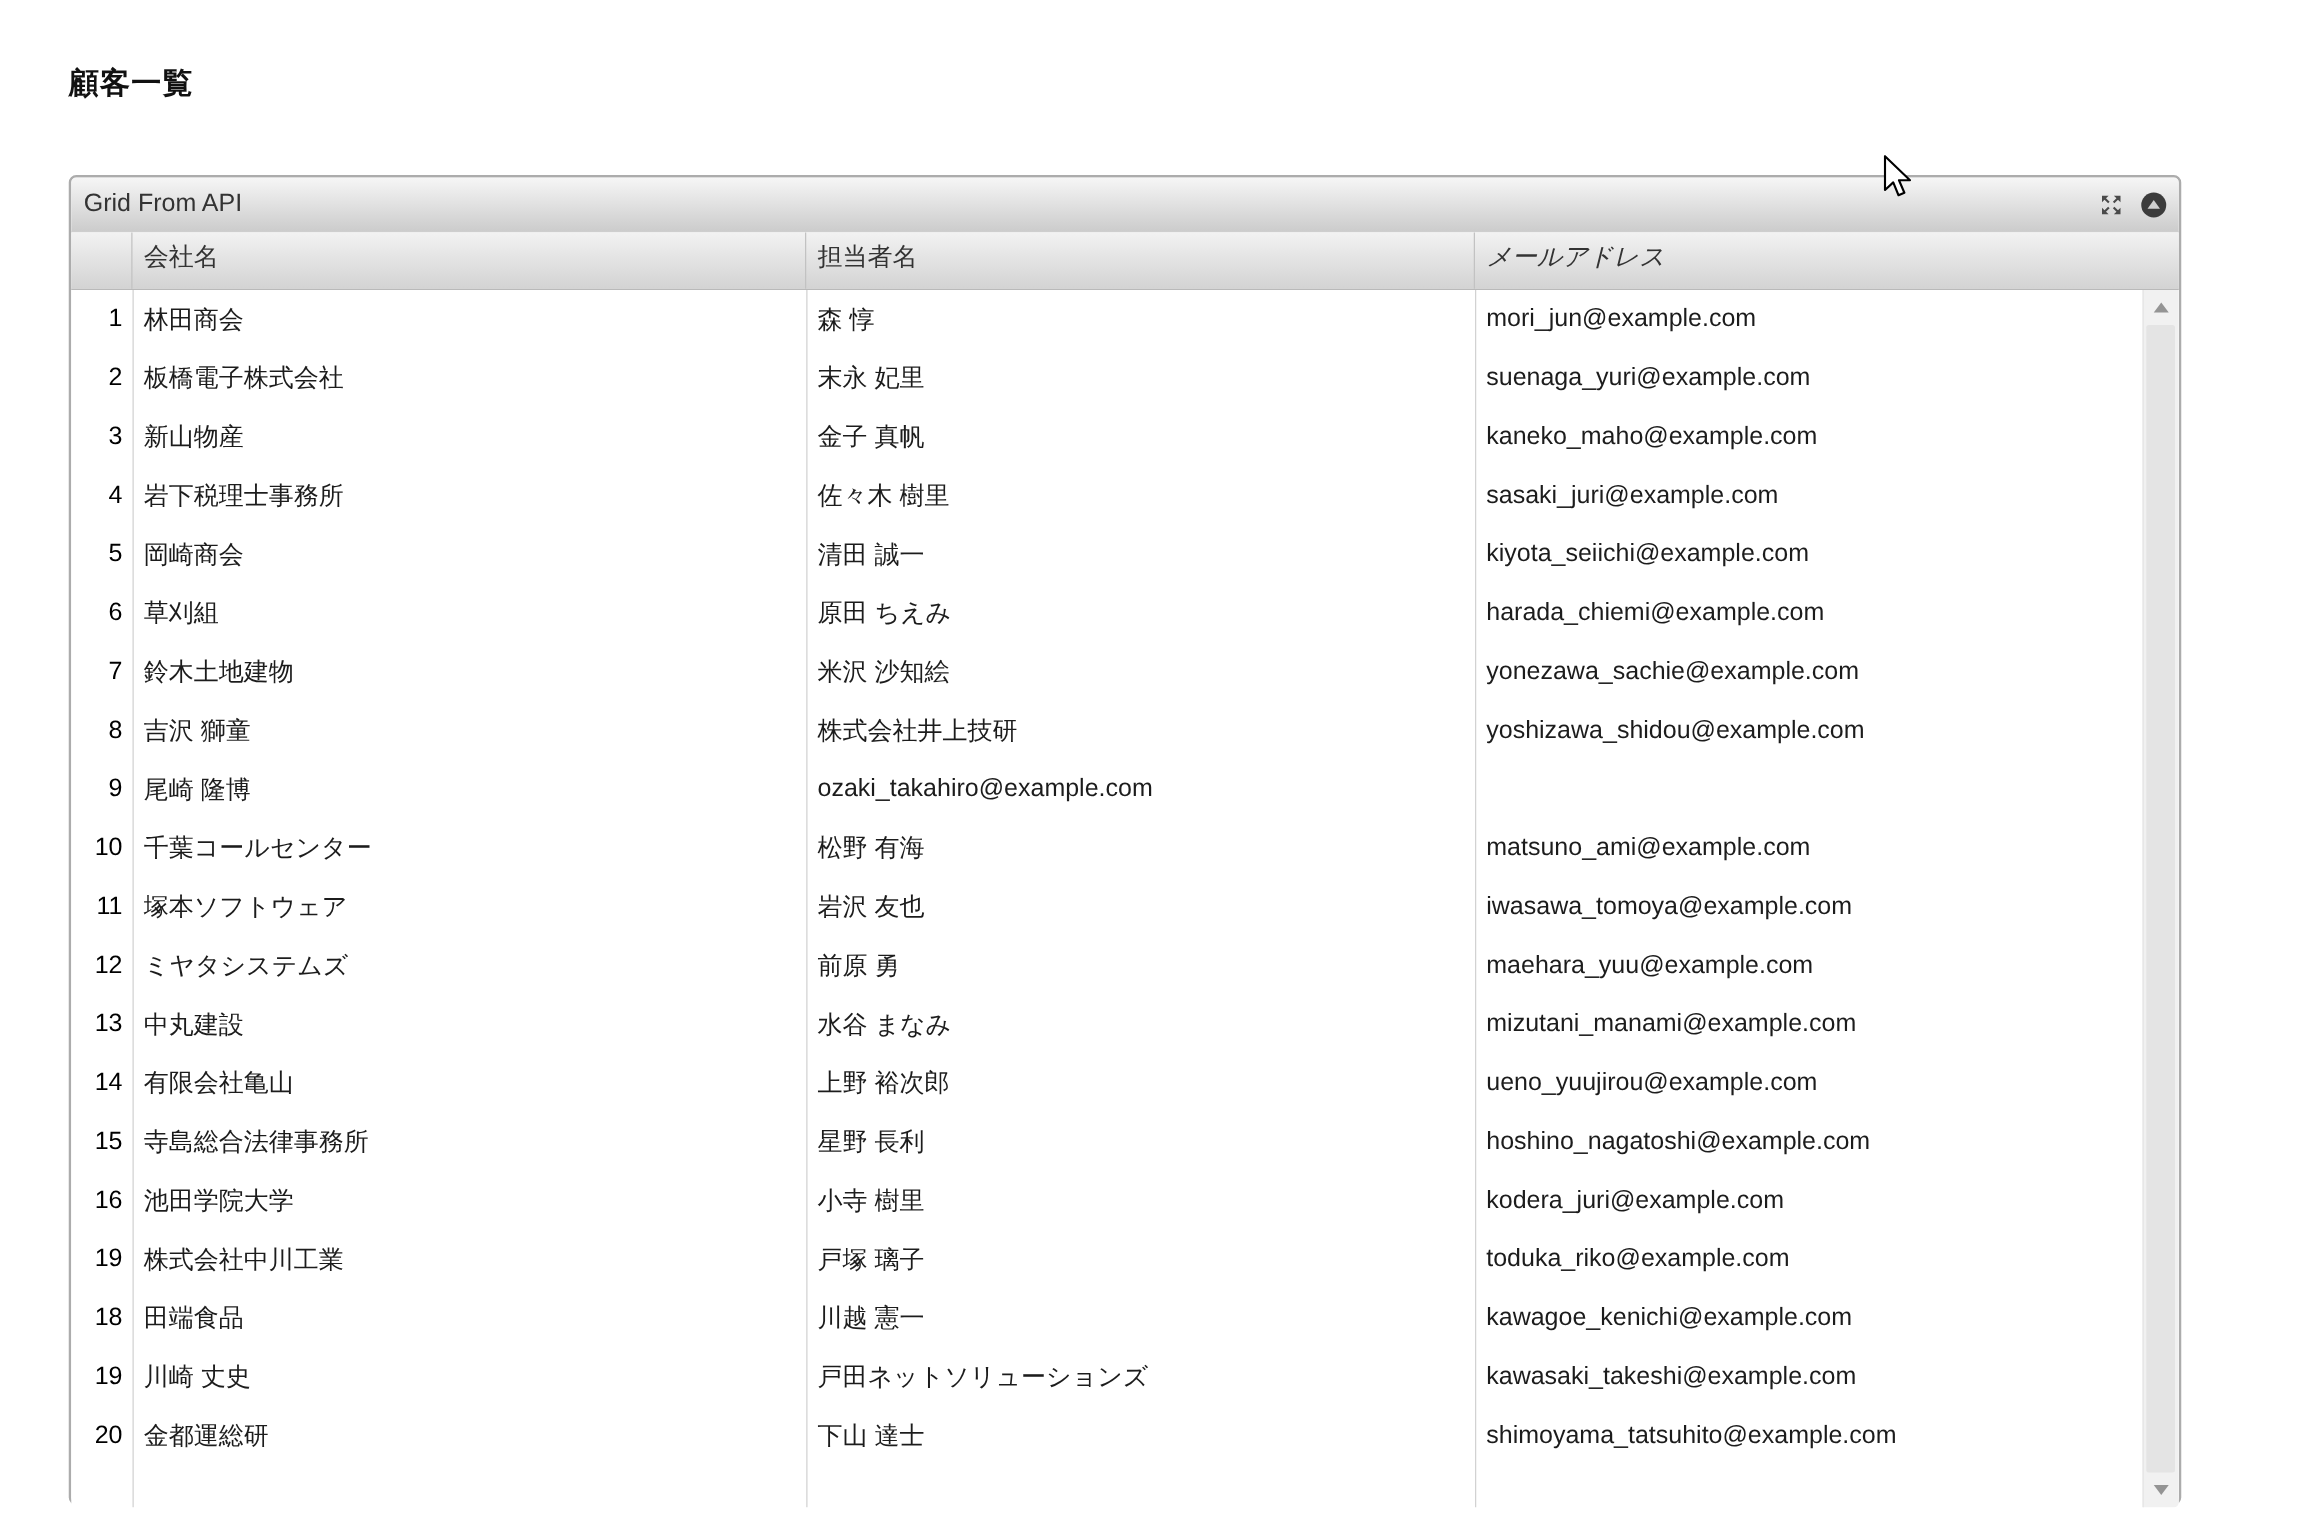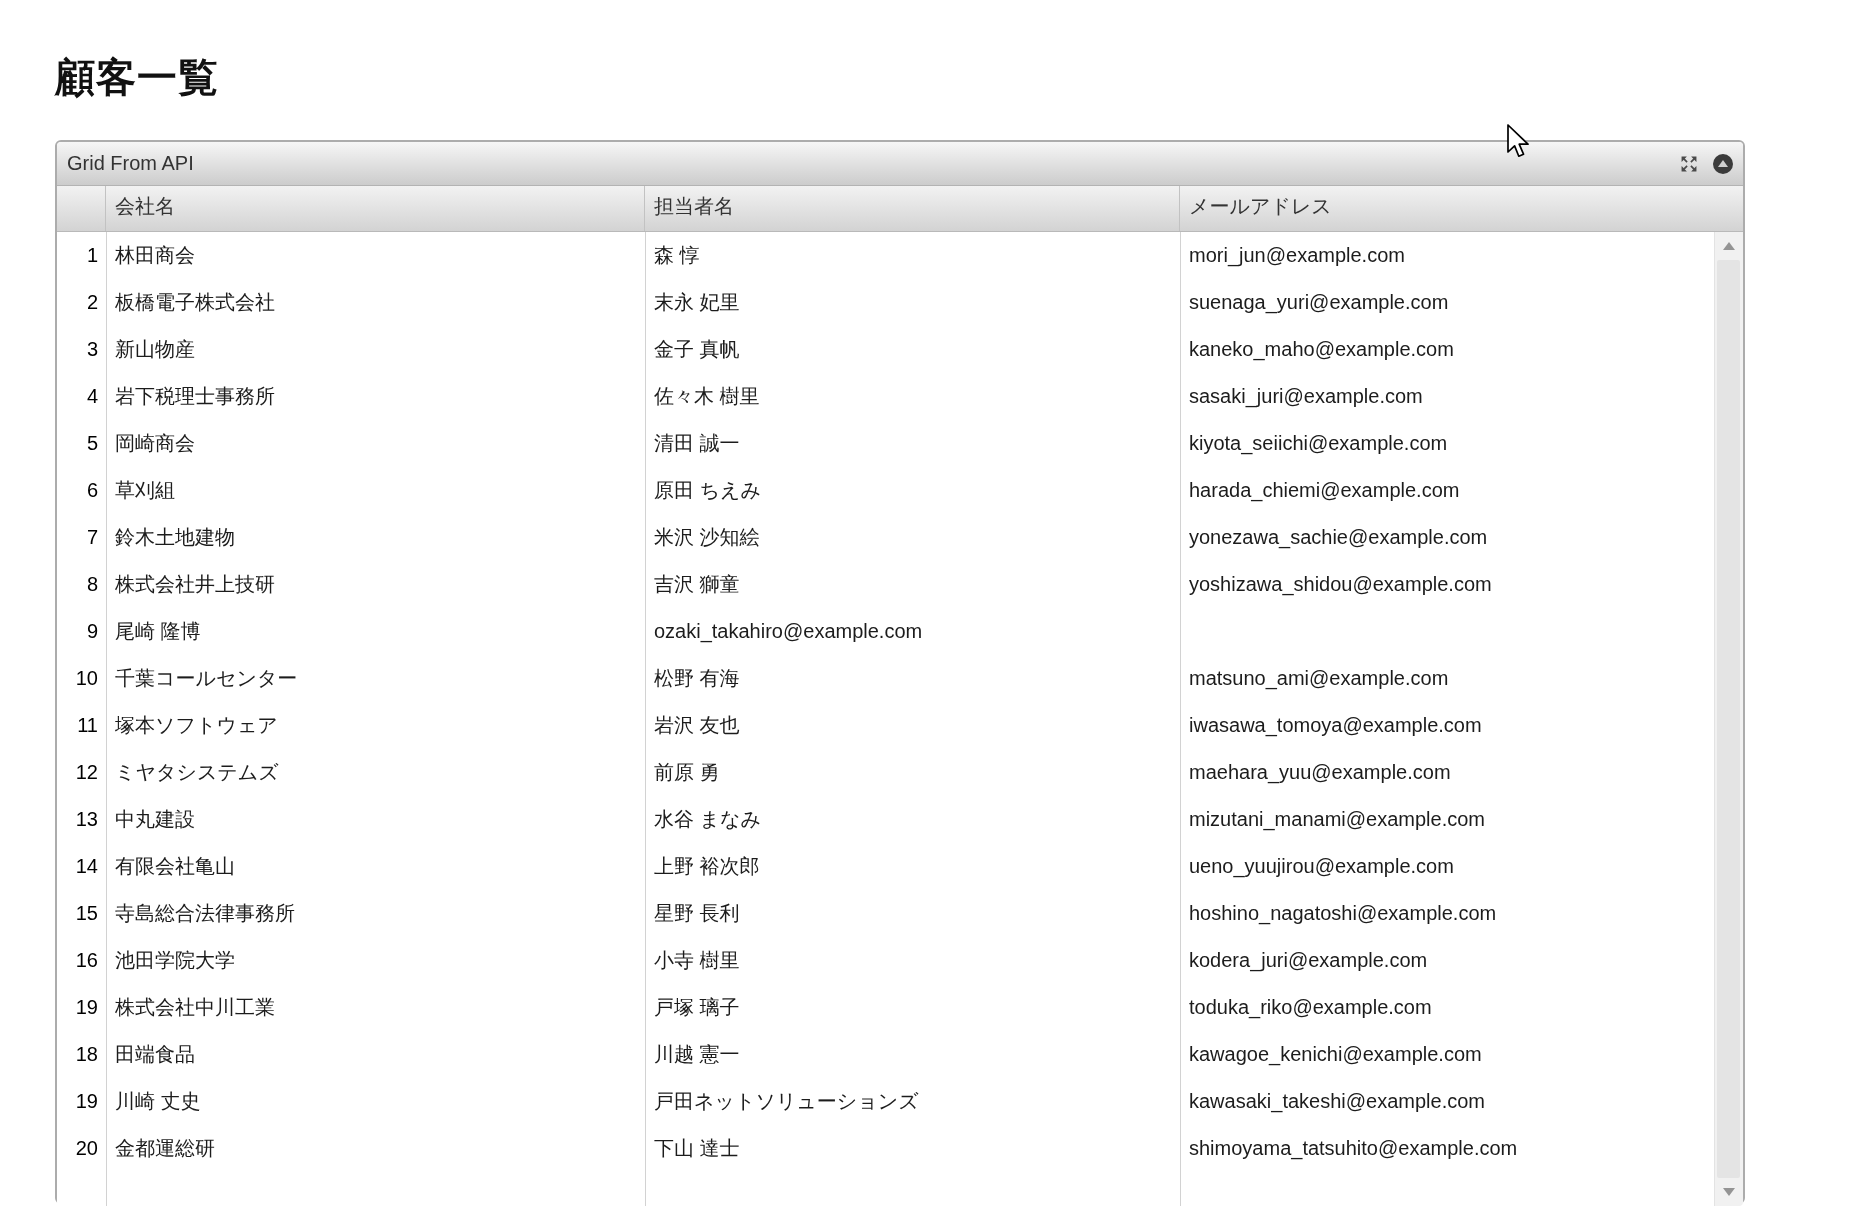--- a/index.html
+++ b/index.html
@@ -3,21 +3,21 @@
 <meta charset="utf-8">
 <style>
   html,body{margin:0;padding:0;}
   body{
     width:1856px;height:1224px;position:relative;overflow:hidden;
     background:#ffffff;
     font-family:"Liberation Sans","DejaVu Sans",sans-serif;
   }
   .page-title{
     position:absolute;left:55px;top:50px;margin:0;
-    font-size:40px;font-weight:bold;color:#111;letter-spacing:1px;
+    font-size:24px;font-weight:bold;color:#111;letter-spacing:1px;
   }
   
   .grid-panel{
     position:absolute;left:55px;top:140px;width:1690px;height:1064px;
     border:2px solid #acacac;border-radius:6px;background:#fff;
     box-sizing:border-box;
   }
   .caption-bar{
     height:44px;display:flex;align-items:center;
     padding:0 10px;box-sizing:border-box;
@@ -39,21 +39,21 @@
   .header-row{
     height:46px;display:grid;grid-template-columns:49px 539px 535px 1fr;
     background:linear-gradient(#f2f2f2,#d3d3d3);
     border-bottom:1px solid #b9b9b9;
     font-size:20px;color:#333;box-sizing:border-box;
   }
   .header-cell{
     line-height:41px;padding-left:9px;box-sizing:border-box;
     border-right:1px solid #c2c2c2;white-space:nowrap;overflow:hidden;cursor:pointer;
   }
-  .header-cell:last-child{border-right:none;}
+  .header-cell:last-child{border-right:none;font-style:italic;}
   .grid-body{
     position:relative;height:974px;overflow:hidden;background:#fff;
     border-radius:0 0 4px 4px;
   }
   .rows-host{position:absolute;left:0;top:0;right:29px;}
   .row{
     display:grid;grid-template-columns:49px 539px 535px 544px;
     height:47px;align-items:center;font-size:20px;color:#1c1c1c;cursor:pointer;
   }
   .cell{white-space:nowrap;overflow:hidden;box-sizing:border-box;}
@@ -160,22 +160,22 @@
 
   <div class="row">
     <div class="cell num">7</div>
     <div class="cell company">鈴木土地建物</div>
     <div class="cell contact">米沢 沙知絵</div>
     <div class="cell email">yonezawa_sachie@example.com</div>
   </div>
 
   <div class="row">
     <div class="cell num">8</div>
+    <div class="cell contact">吉沢 獅童</div>
     <div class="cell company">株式会社井上技研</div>
-    <div class="cell contact">吉沢 獅童</div>
     <div class="cell email">yoshizawa_shidou@example.com</div>
   </div>
 
   <div class="row">
     <div class="cell num">9</div>
     <div class="cell contact">尾崎 隆博</div>
     <div class="cell email">ozaki_takahiro@example.com</div>
   </div>
 
   <div class="row">

